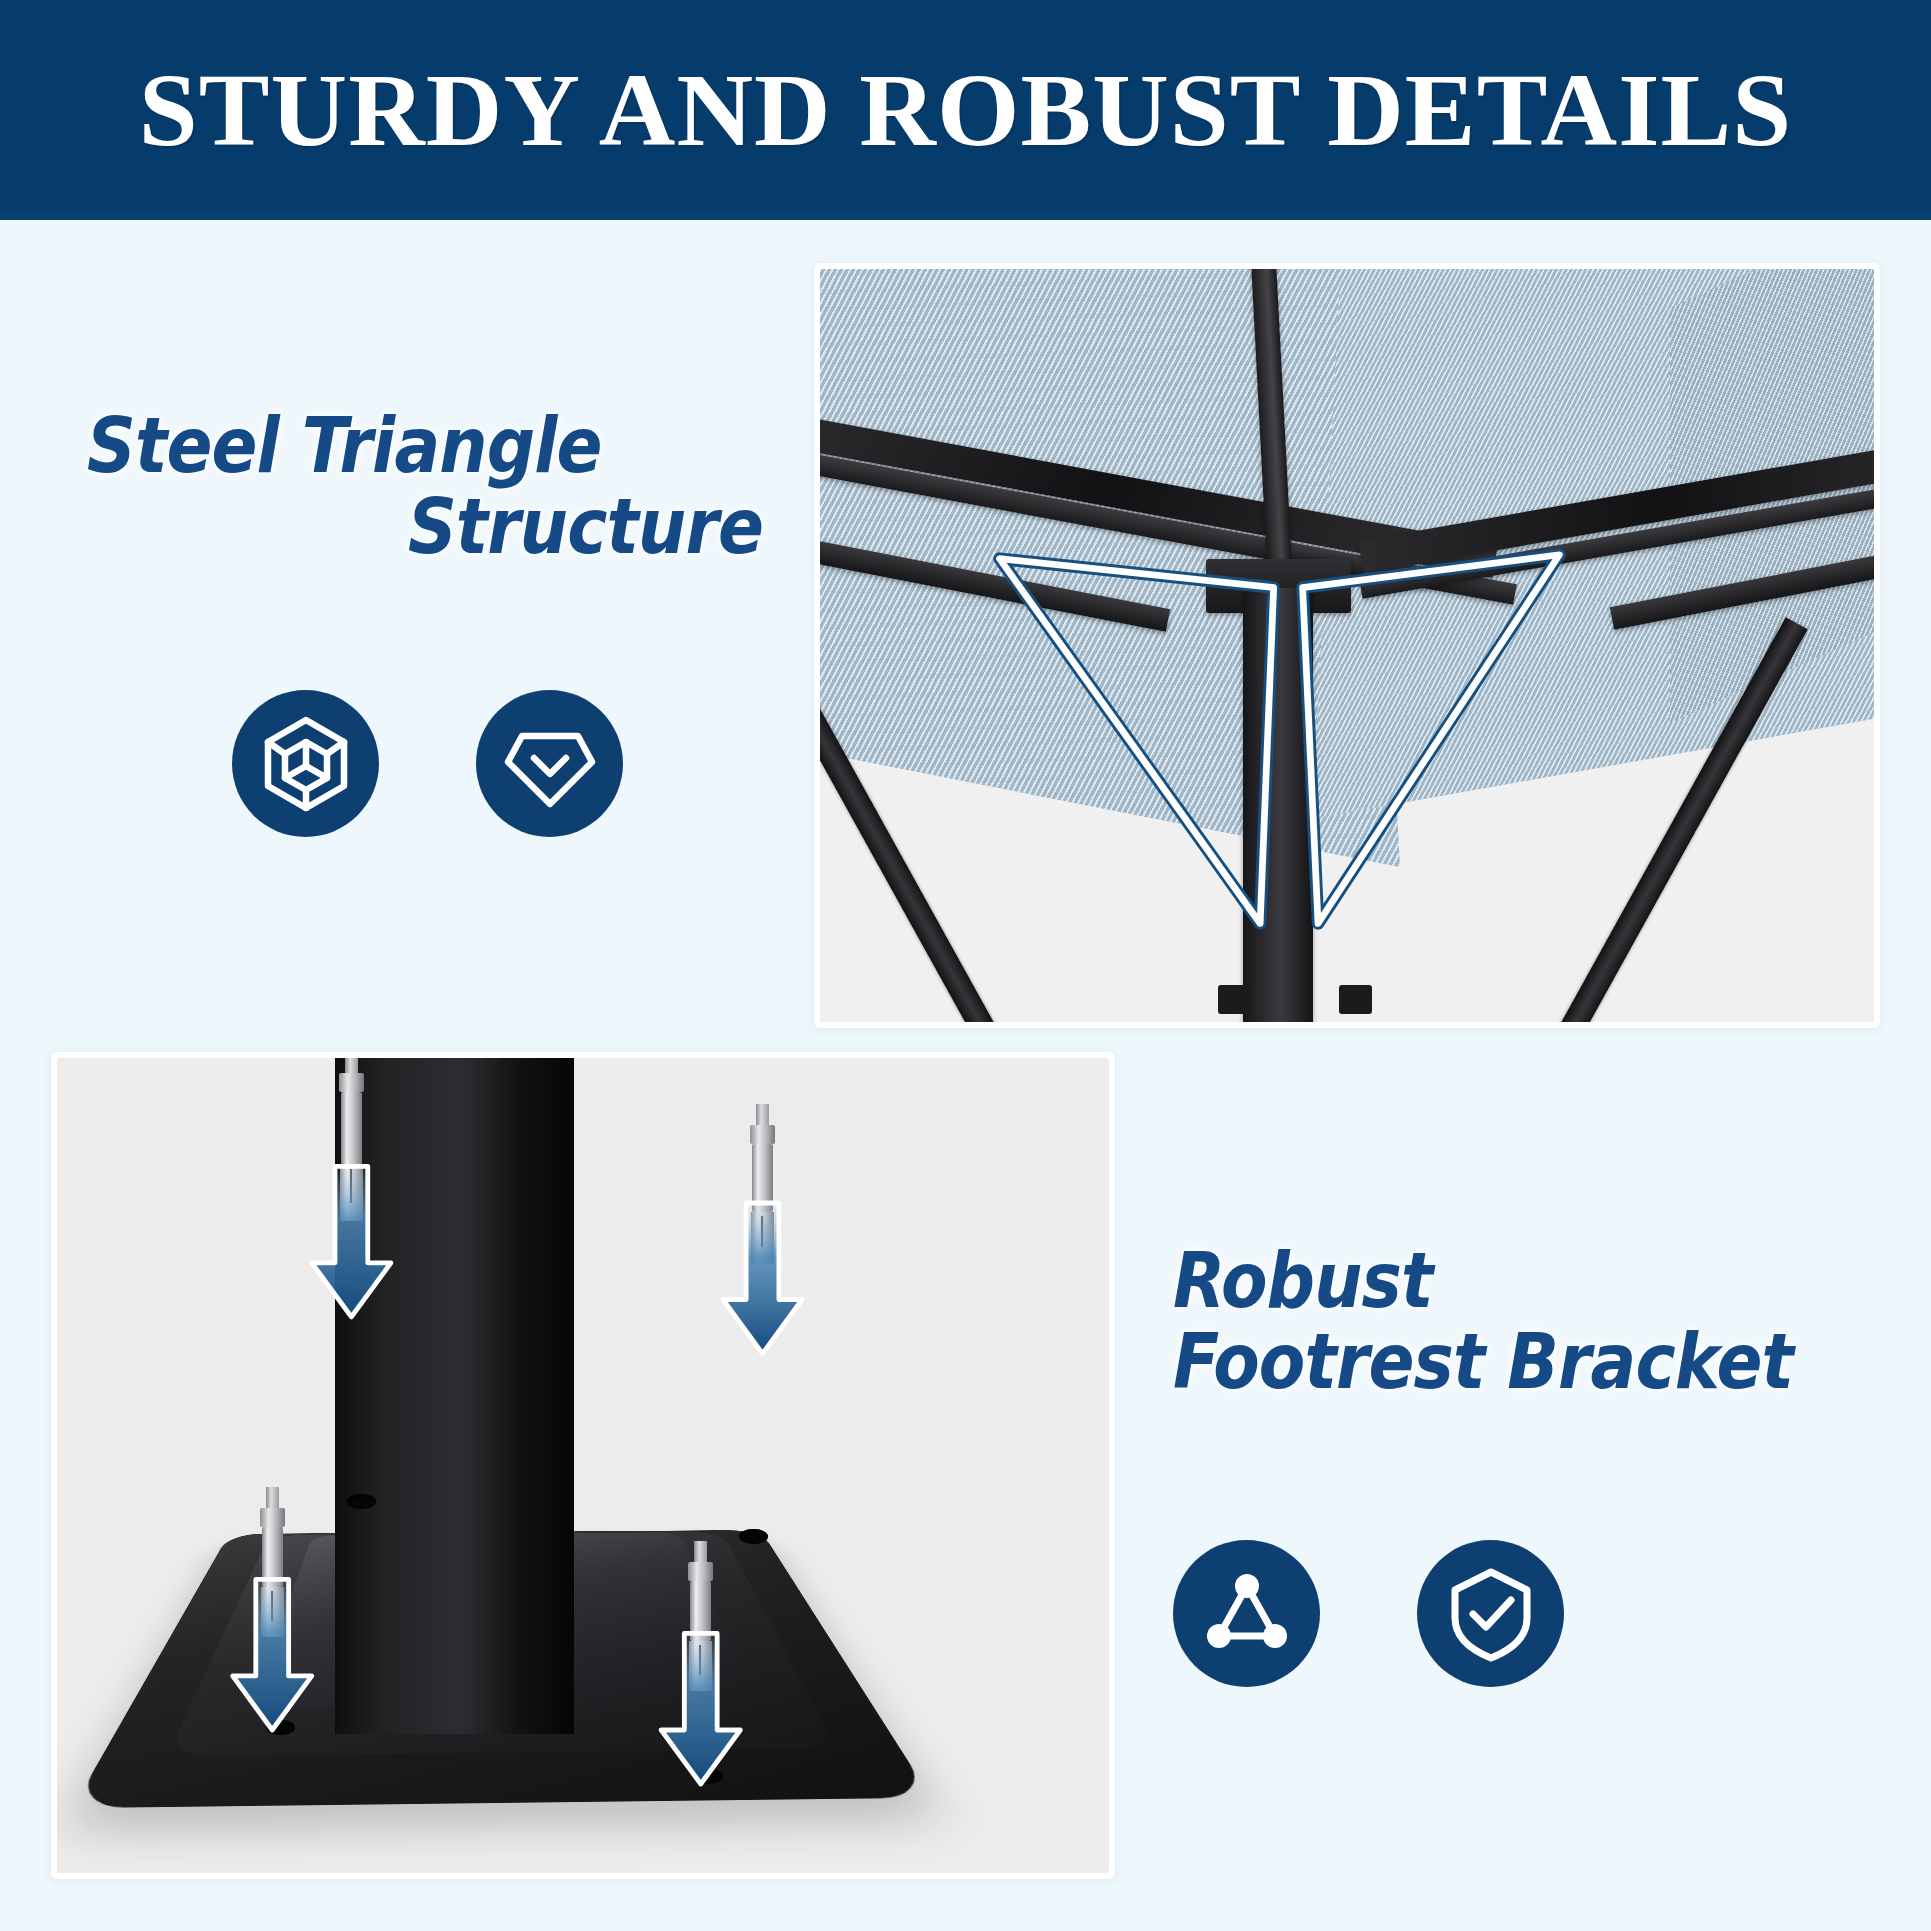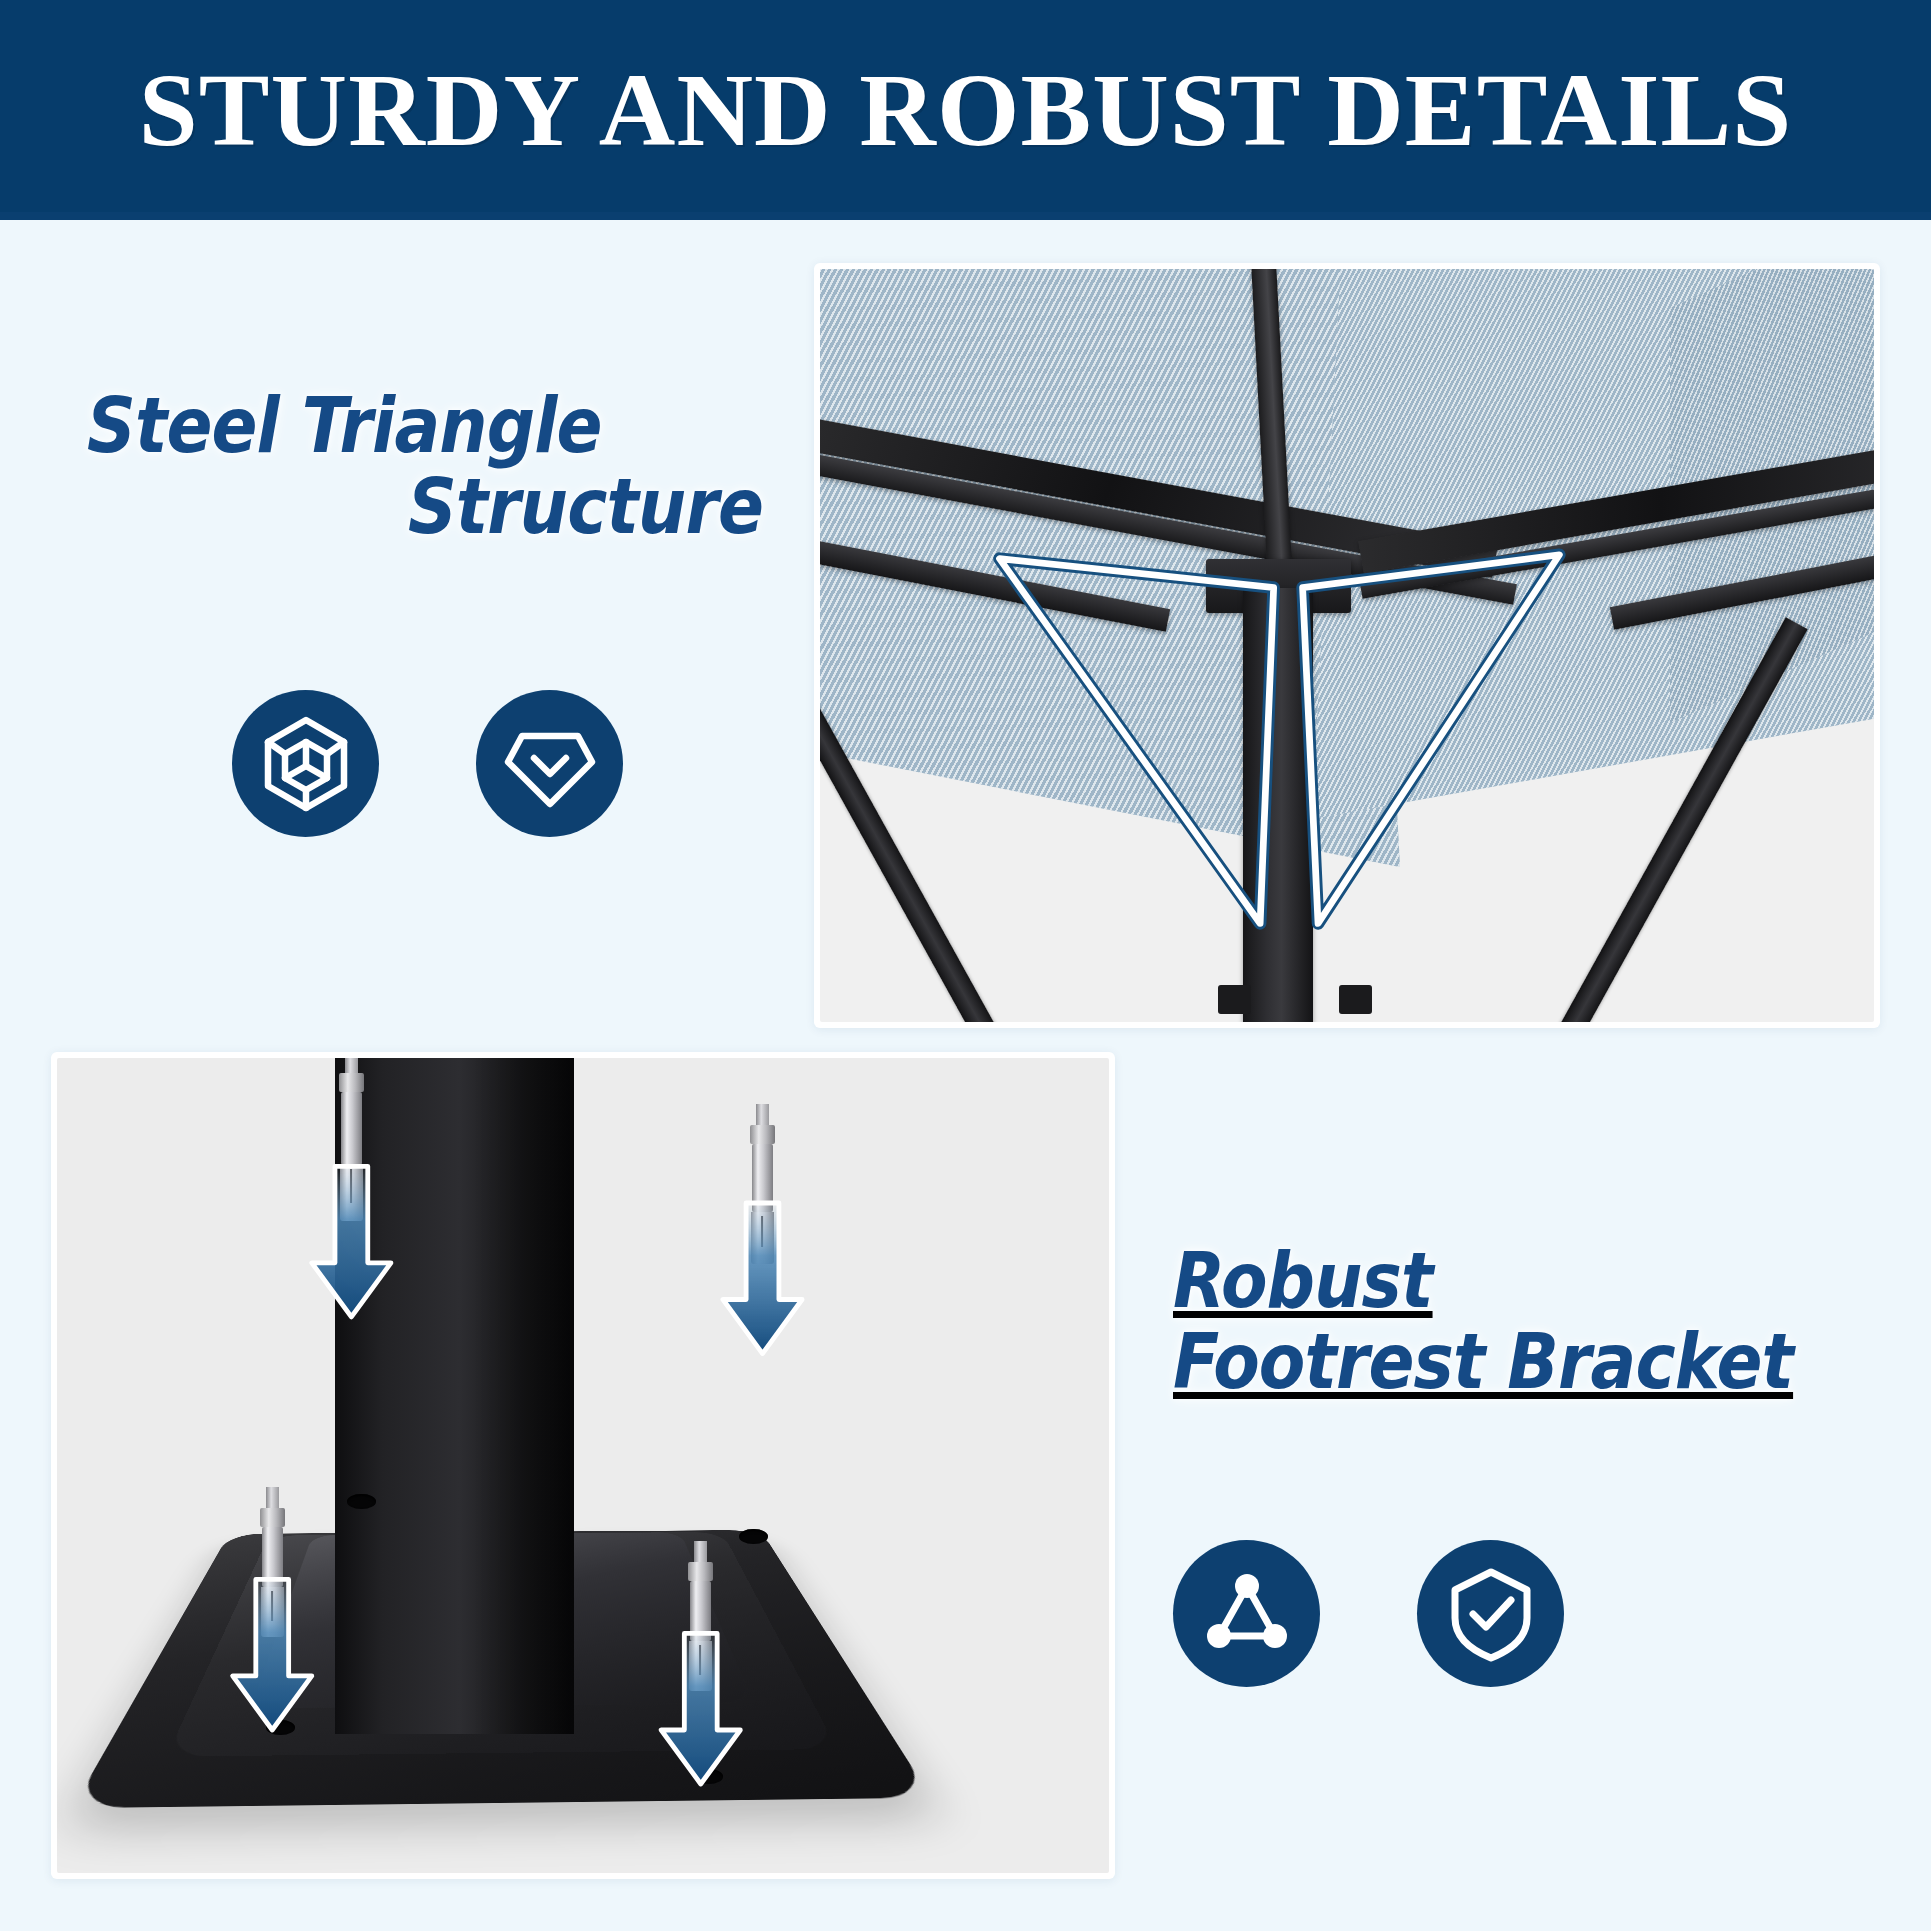--- a/index.html
+++ b/index.html
@@ -207,21 +207,21 @@
   .hl-triangle {
     position: absolute;
     fill: none;
     overflow: visible;
   }
 
   
   #top-text-block {
     position: absolute;
     left: 87px;
-    top: 386px;
+    top: 406px;
     width: 676px;
   }
   .headline {
     color: #154a86;
     font-family: "DejaVu Sans", sans-serif;
     font-weight: bold;
     font-style: italic;
     font-size: 77px;
     line-height: 1.05;
     letter-spacing: -1px;
@@ -361,21 +361,20 @@
     position: absolute;
     overflow: visible;
   }
 
   
   #bottom-text-block {
     position: absolute;
     left: 1173px;
     top: 1241px;
     width: 734px;
-    text-decoration: underline;
   }
   #bottom-text-block .headline {
     text-align: left;
     transform-origin: left center;
   }
 </style>
 </head>
 <body>
 
 <div id="header-banner">

